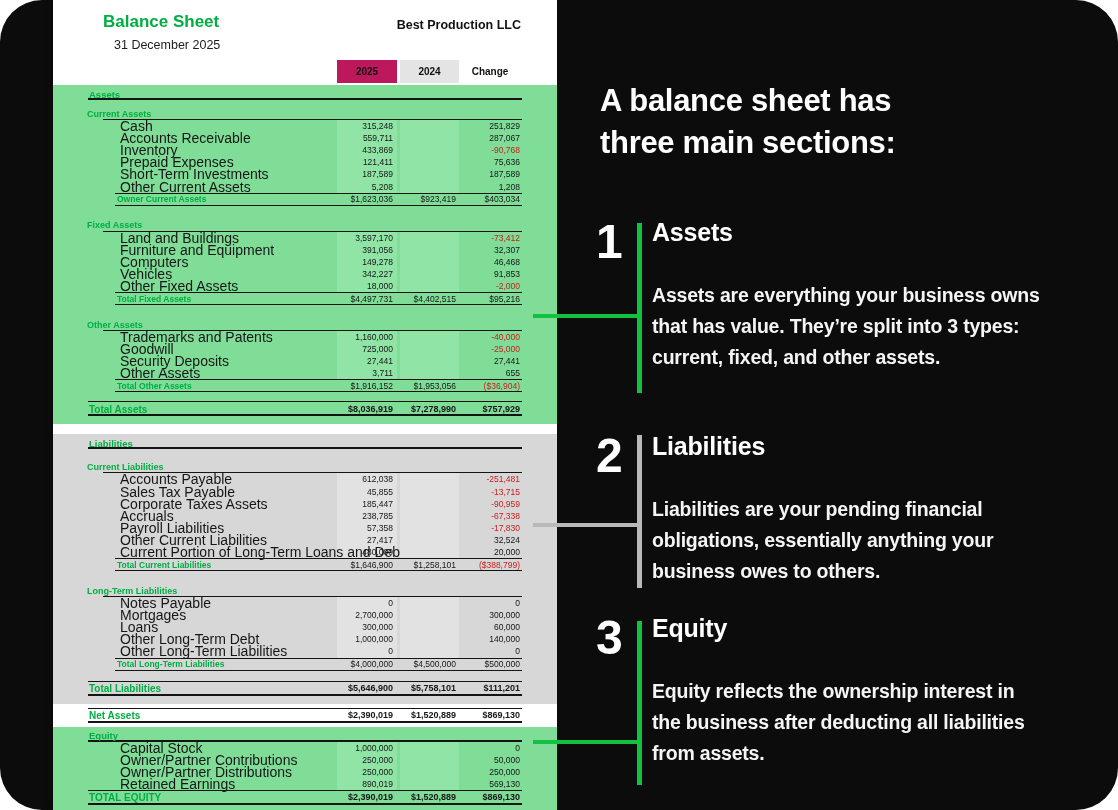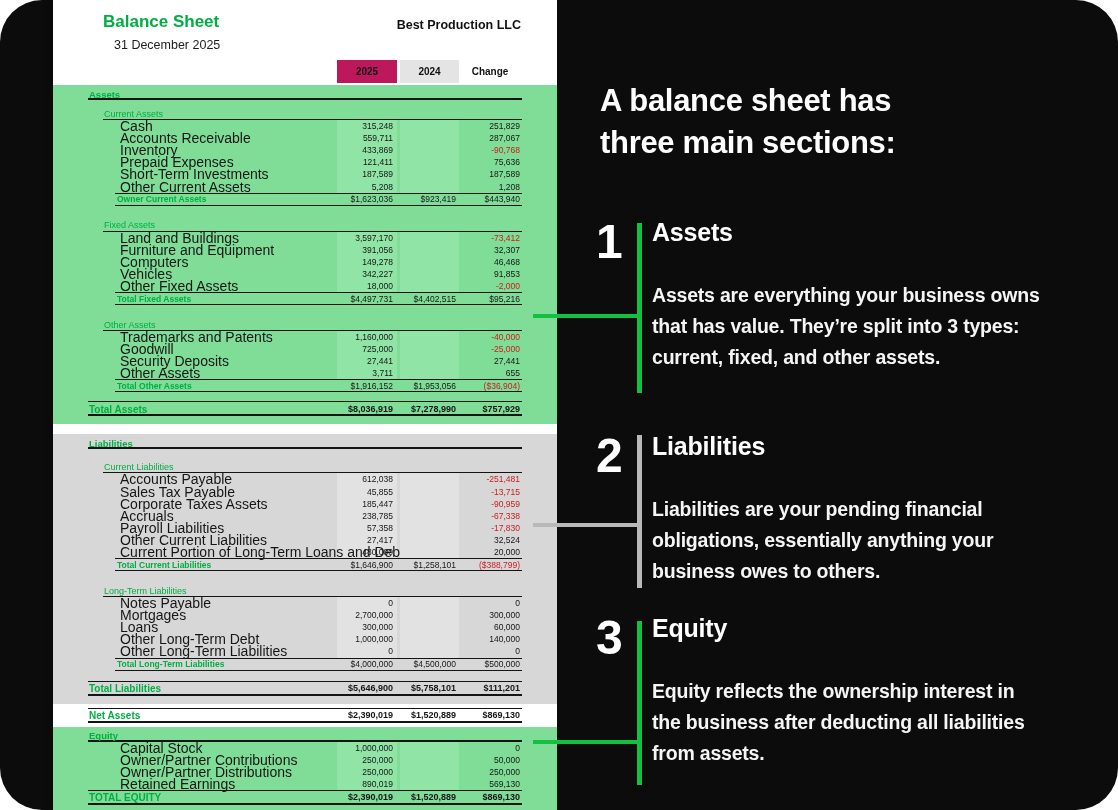--- a/index.html
+++ b/index.html
@@ -31,21 +31,21 @@
   .trow.grand{height:15px;}
   .gaprow{position:relative;}
   .rule{position:absolute;right:35px;top:0;bottom:0;}
   .sec  .rule{left:35px;border-bottom:2px solid #141414;}
   .sub  .rule{left:50px;border-bottom:1.8px solid #141414;}
   .total.trow .rule{left:62px;border-top:1px solid #141414;border-bottom:1.4px solid #141414;}
   .grand .rule{left:35px;border-top:1.9px solid #141414;border-bottom:2.3px solid #141414;}
 
   .label{position:absolute;top:50%;transform:translateY(-50%);white-space:nowrap;}
   .sec  .label{left:36px;font-size:9.5px;font-weight:bold;color:var(--text-green);}
-  .sub  .label{left:51px;font-size:9px;font-weight:normal;color:var(--text-green);}
+  .sub  .label{left:34px;font-size:9px;font-weight:bold;color:var(--text-green);}
   .row  .label{left:67px;font-size:14px;color:#161616;}
   .total.trow .label{left:64px;font-size:8.5px;font-weight:bold;color:var(--text-green);}
   .grand .label{left:36px;font-size:10px;font-weight:bold;color:var(--text-green);}
 
   .c{position:absolute;top:50%;transform:translateY(-50%);width:78px;text-align:right;font-size:8.5px;color:#161616;white-space:nowrap;}
   .c1{right:164px;} .c2{right:101px;} .c3{right:37px;}
   .grand .c{font-size:9px;font-weight:bold;}
   .neg{color:var(--red);}
   .trow.row::before{content:'';position:absolute;left:284px;width:60px;top:0;bottom:0;background:var(--chip);}
   .trow.row::after{content:'';position:absolute;left:347px;width:59px;top:0;bottom:0;background:var(--chip);}
@@ -137,21 +137,21 @@
             <span class="label">Other Current Assets</span>
             <span class="c c1">5,208</span>
             <span class="c c2">4,000</span>
             <span class="c c3">1,208</span>
           </div>
           <div class="trow total">
             <div class="rule"></div>
             <span class="label">Owner Current Assets</span>
             <span class="c c1">$1,623,036</span>
             <span class="c c2">$923,419</span>
-            <span class="c c3">$443,940</span>
+            <span class="c c3">$403,034</span>
           </div>
           <div class="gaprow" style="height: 13px;"></div>
           <div class="trow sub">
             <div class="rule"></div>
             <span class="label">Fixed Assets</span>
           </div>
           <div class="trow row">
             <div class="rule"></div>
             <span class="label">Land and Buildings</span>
             <span class="c c1">3,597,170</span>

